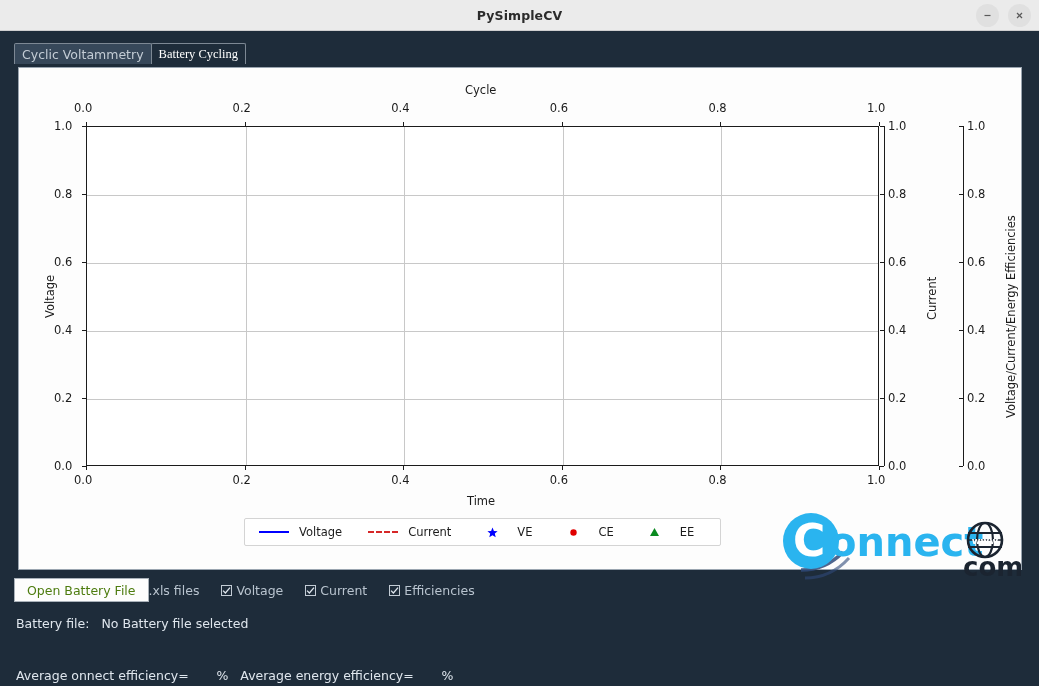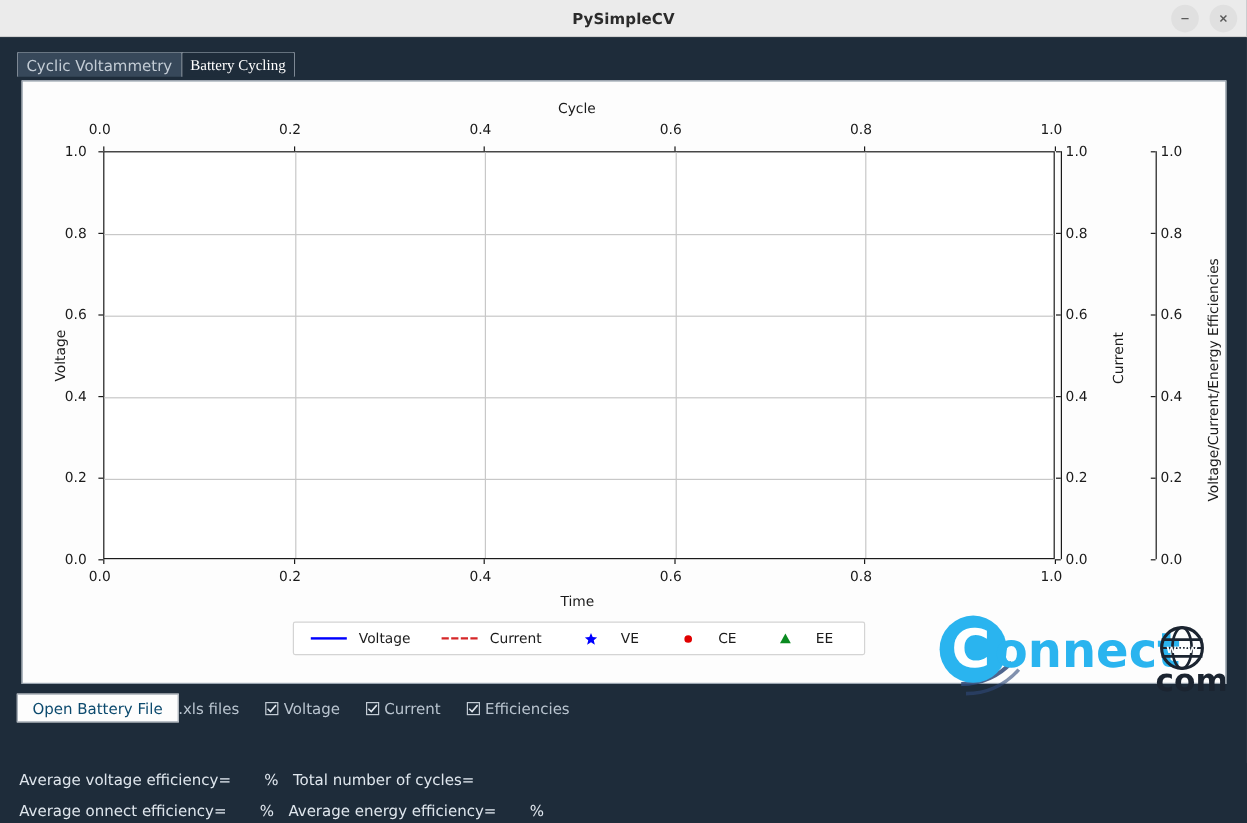--- a/index.html
+++ b/index.html
@@ -114,21 +114,21 @@
     pointer-events: none;
   }
 
   
   #controls {
     position: absolute; left: 14px; top: 547px;
     display: flex; align-items: center;
   }
   #openbtn {
     height: 24px; padding: 0 12px;
-    background: #fdfdfd; color: #0c4a6e;
+    background: #fdfdfd; color: #4d7c0f;
     border: 1px solid #aab2ba;
     font-size: 12.5px; font-family: "DejaVu Sans", sans-serif;
     display: flex; align-items: center;
   }
   .ctl-label { font-size: 12.5px; color: #b9c4cf; }
   .cb-wrap { display: flex; align-items: center; margin-left: 22px; }
   .cb {
     width: 11px; height: 11px;
     border: 1px solid #c3ccd5; background: #1e2c3a;
     color: #dfe6ed; font-size: 10px; line-height: 9px;
@@ -358,16 +358,16 @@
     <div class="cb-wrap">
       <span class="cb">
         <svg width="9" height="9" viewBox="0 0 9 9">
             <polyline points="1,4.6 3.4,7 8,1.6" fill="none" stroke="#dfe6ed" stroke-width="1.3"></polyline>
           </svg>
       </span>
       <span class="cb-text">Efficiencies</span>
     </div>
   </div>
 
-  <div class="statusline" id="status2">Average voltage efficiency=       %   Total number of cycles=</div>
+  <div class="statusline" id="status1">Battery file:   No Battery file selected</div>
   <div class="statusline" id="status3">Average onnect efficiency=       %   Average energy efficiency=       %</div>
 
 </div>
 
 </body></html>

